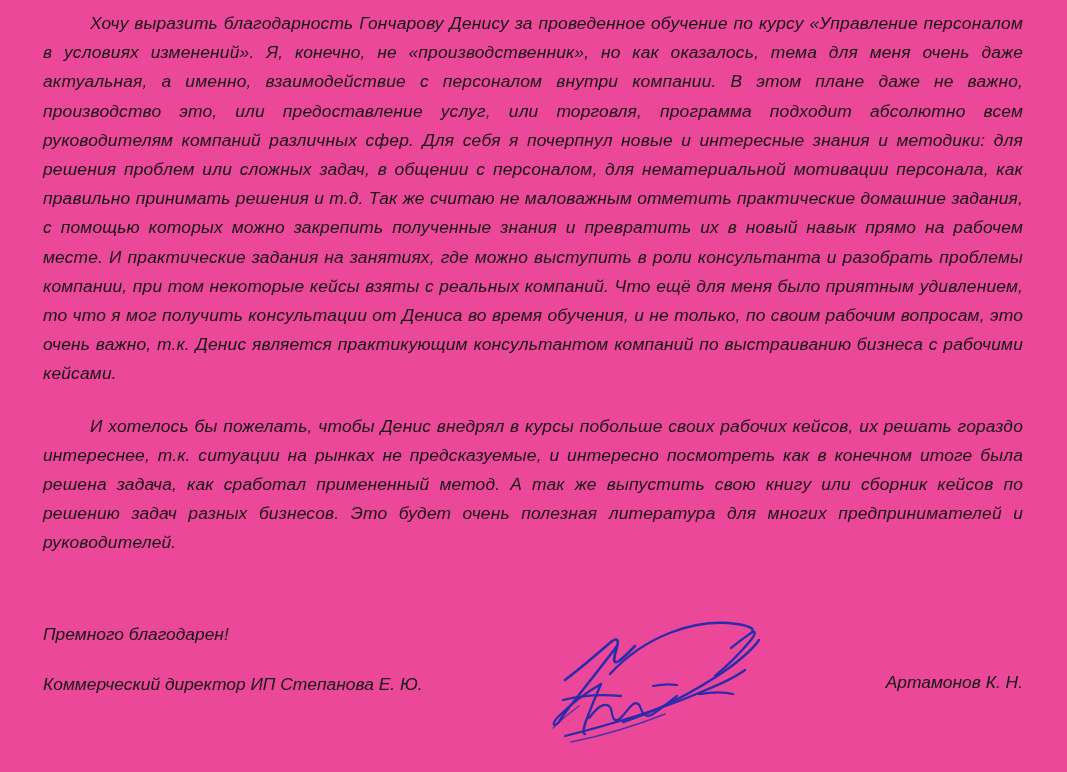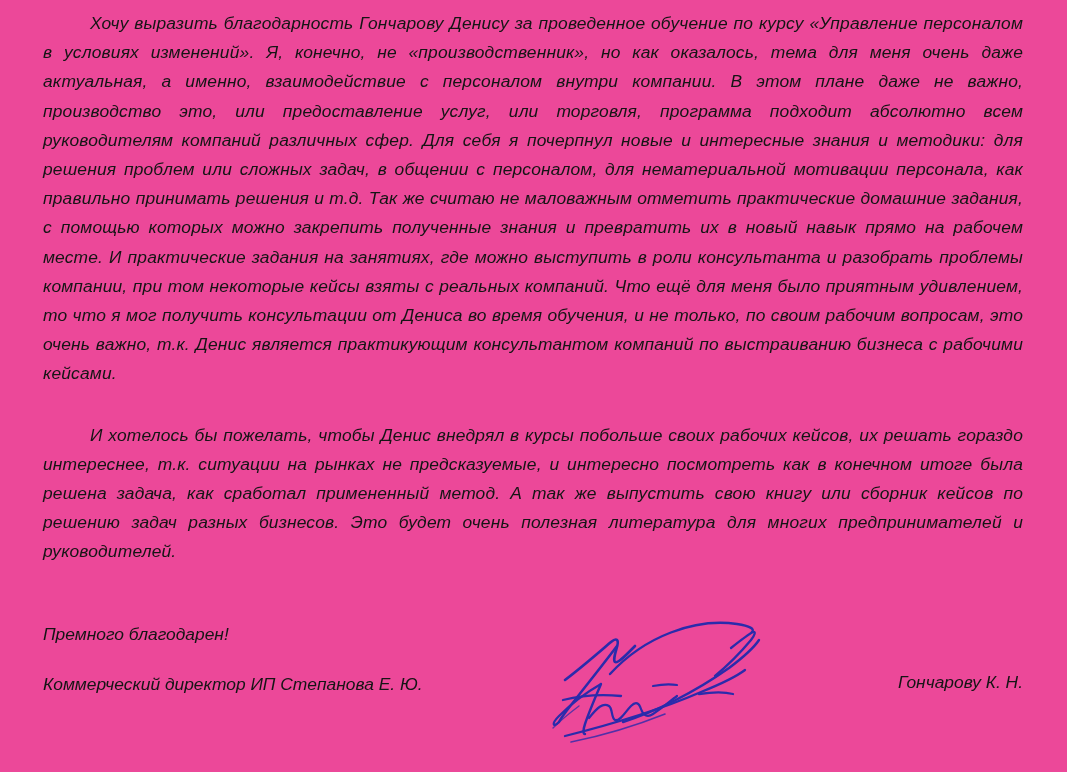--- a/index.html
+++ b/index.html
@@ -32,21 +32,21 @@
     text-justify: inter-word;
     font-size: 17.4px;
     line-height: 29.2px;
     letter-spacing: 0.01em;
     color: #151515;
     margin: 0;
     text-indent: 47px;
     -webkit-font-smoothing: antialiased;
   }
   .para + .para {
-    margin-top: 32px;
+    margin-top: 23px;
   }
   
   .closing-block {
     position: absolute;
     left: 43px;
     top: 620px;
     width: 420px;
   }
   .closing-line {
     font-size: 17.4px;
@@ -89,21 +89,21 @@
   <div class="doc-body">
     <p class="para">Хочу выразить благодарность Гончарову Денису за проведенное обучение по курсу «Управление персоналом в условиях изменений». Я, конечно, не «производственник», но как оказалось, тема для меня очень даже актуальная, а именно, взаимодействие с персоналом внутри компании. В этом плане даже не важно, производство это, или предоставление услуг, или торговля, программа подходит абсолютно всем руководителям компаний различных сфер. Для себя я почерпнул новые и интересные знания и методики: для решения проблем или сложных задач, в общении с персоналом, для нематериальной мотивации персонала, как правильно принимать решения и т.д. Так же считаю не маловажным отметить практические домашние задания, с помощью которых можно закрепить полученные знания и превратить их в новый навык прямо на рабочем месте. И практические задания на занятиях, где можно выступить в роли консультанта и разобрать проблемы компании, при том некоторые кейсы взяты с реальных компаний. Что ещё для меня было приятным удивлением, то что я мог получить консультации от Дениса во время обучения, и не только, по своим рабочим вопросам, это очень важно, т.к. Денис является практикующим консультантом компаний по выстраиванию бизнеса с рабочими кейсами.</p>
     <p class="para">И хотелось бы пожелать, чтобы Денис внедрял в курсы побольше своих рабочих кейсов, их решать гораздо интереснее, т.к. ситуации на рынках не предсказуемые, и интересно посмотреть как в конечном итоге была решена задача, как сработал примененный метод. А так же выпустить свою книгу или сборник кейсов по решению задач разных бизнесов. Это будет очень полезная литература для многих предпринимателей и руководителей.</p>
   </div>
 
   <div class="closing-block">
     <div class="closing-line closing-thanks">Премного благодарен!</div>
     <div class="closing-line">Коммерческий директор ИП Степанова Е. Ю.</div>
   </div>
 
-  <div class="signer-name">Гончарову К. Н.</div>
+  <div class="signer-name">Артамонов К. Н.</div>
 
   <div class="signature">
     <svg viewBox="0 0 350 150" xmlns="http://www.w3.org/2000/svg" fill="none" stroke="#2b2bab" stroke-linecap="round" stroke-linejoin="round">
 
       <path d="M105 78 C140 40 190 22 232 28 C245 30 250 33 247 36" stroke-width="2.4"></path>
 
       <path d="M60 84 C76 72 92 58 106 46 C112 41 114 44 112 51 C110 58 108 64 110 66 C113 68 122 58 130 50" stroke-width="2.6"></path>
 
       <path d="M112 50 C100 66 84 86 70 104 C62 114 56 122 54 126" stroke-width="2.5"></path>
 

